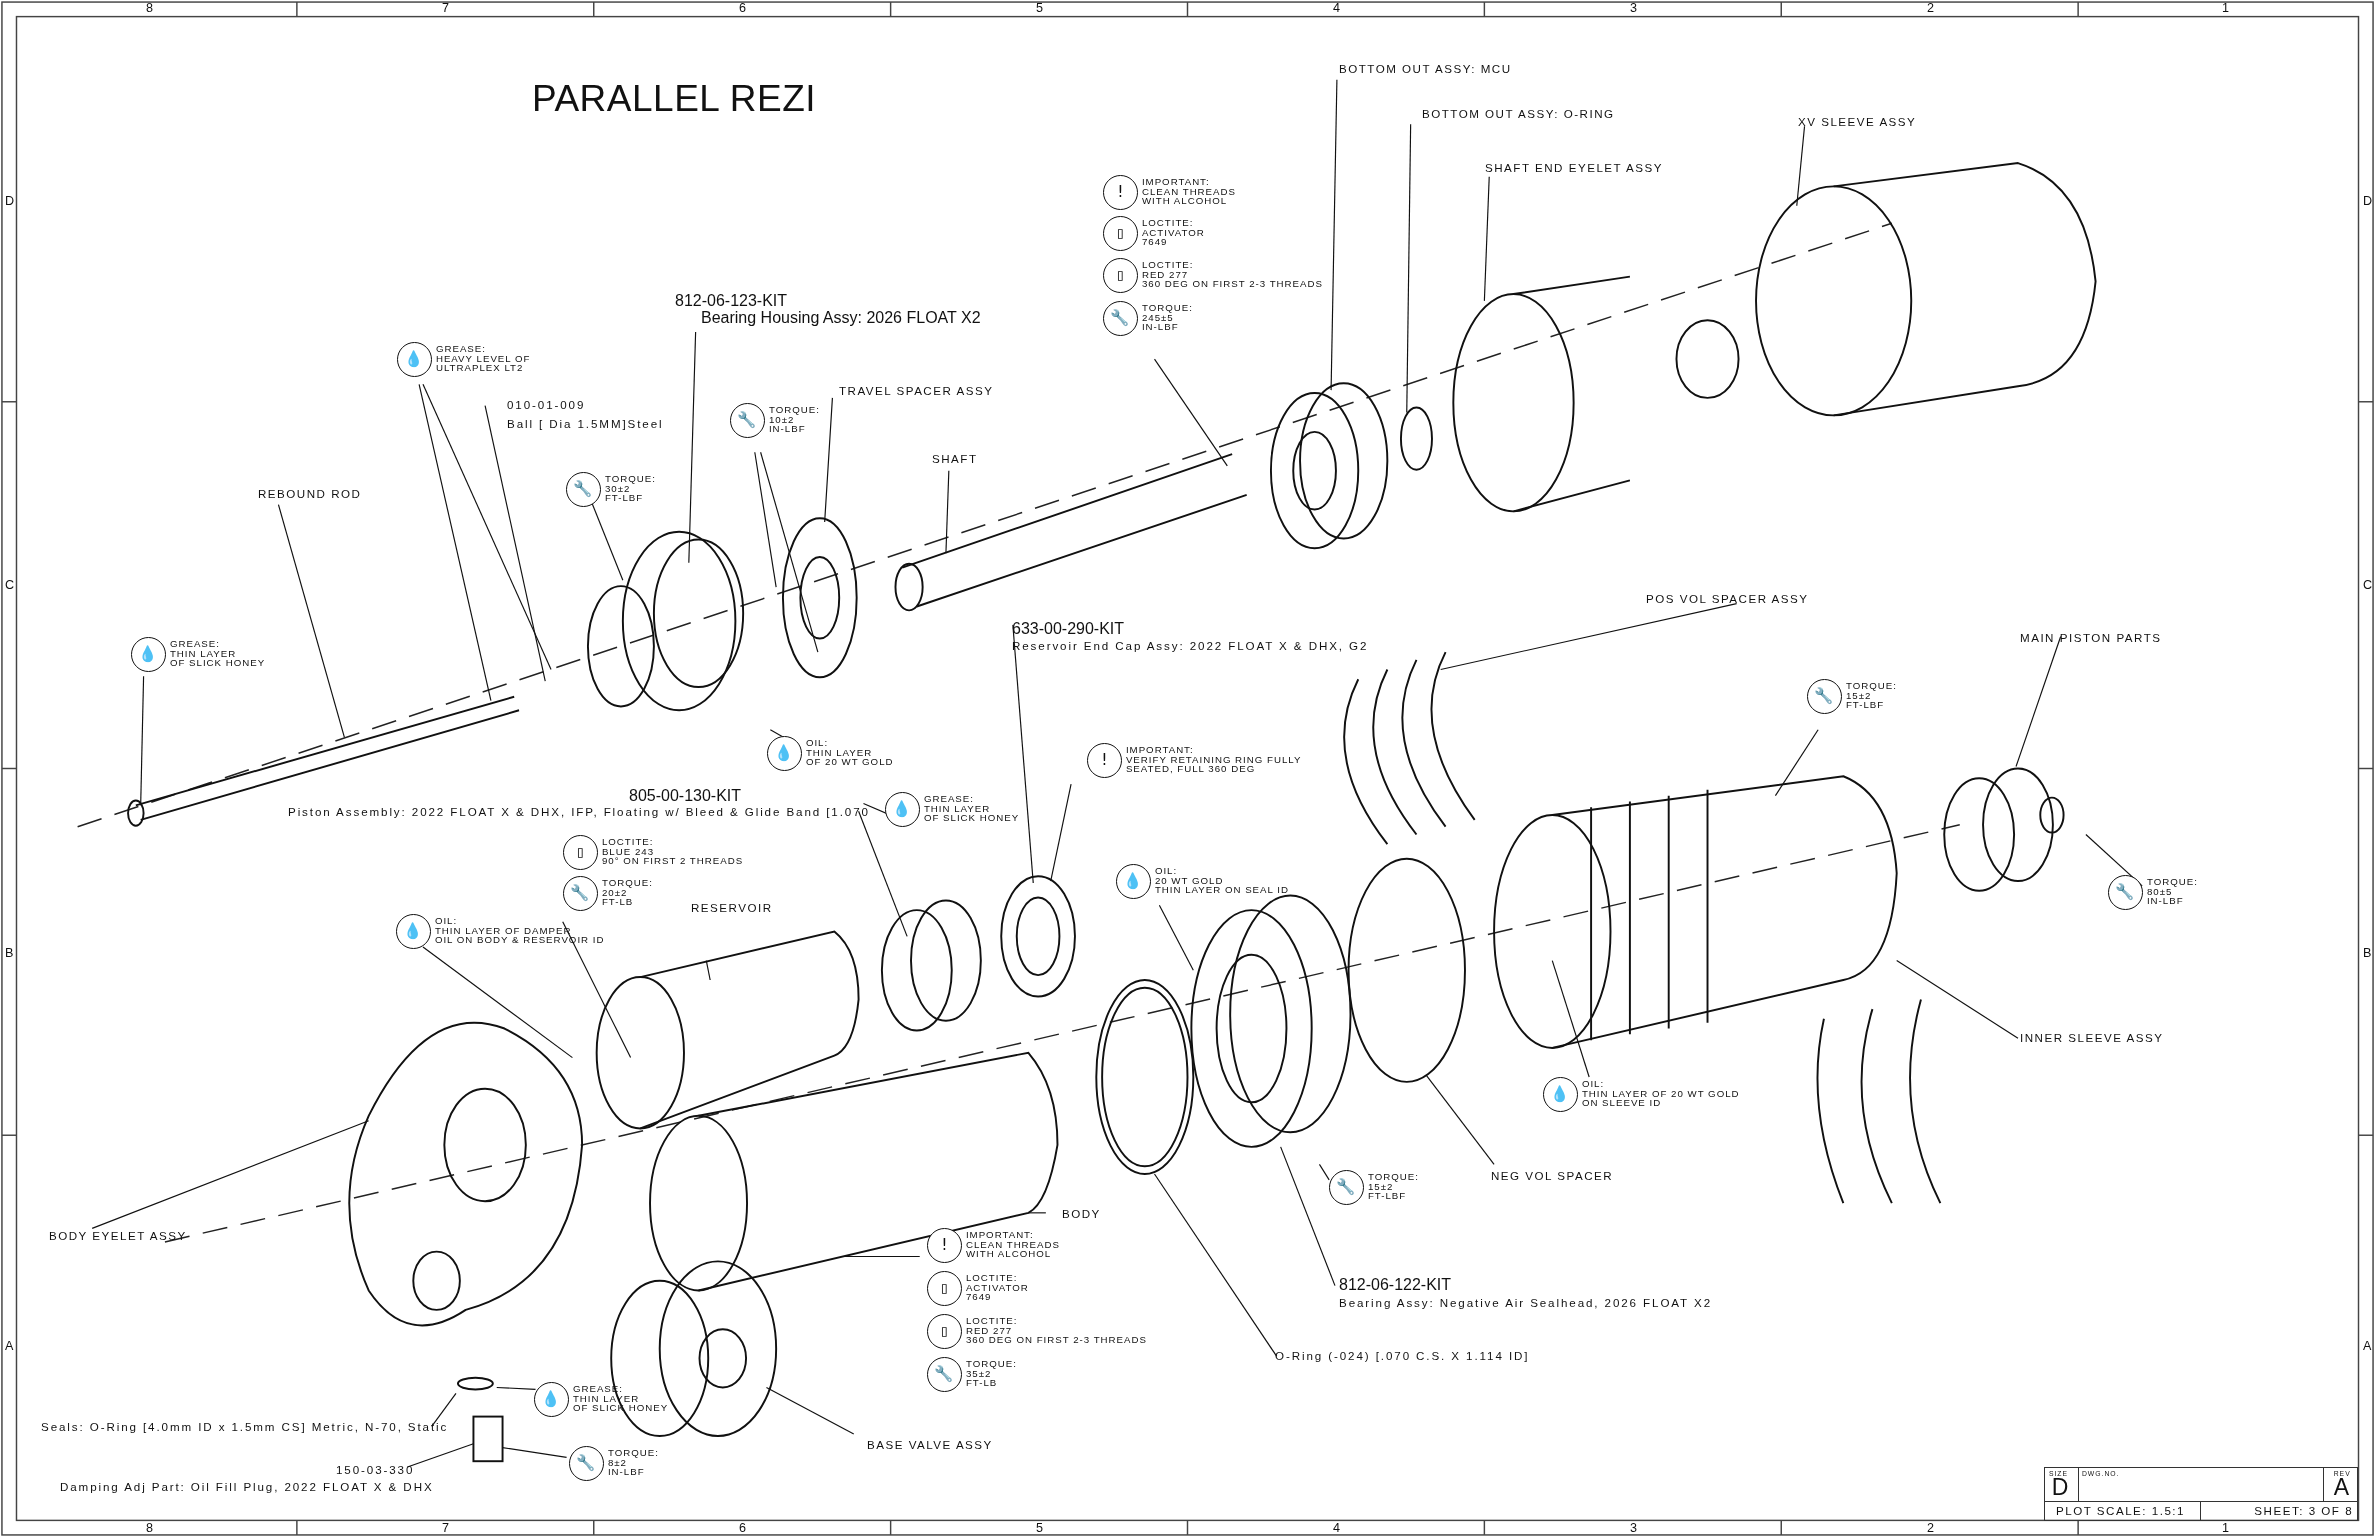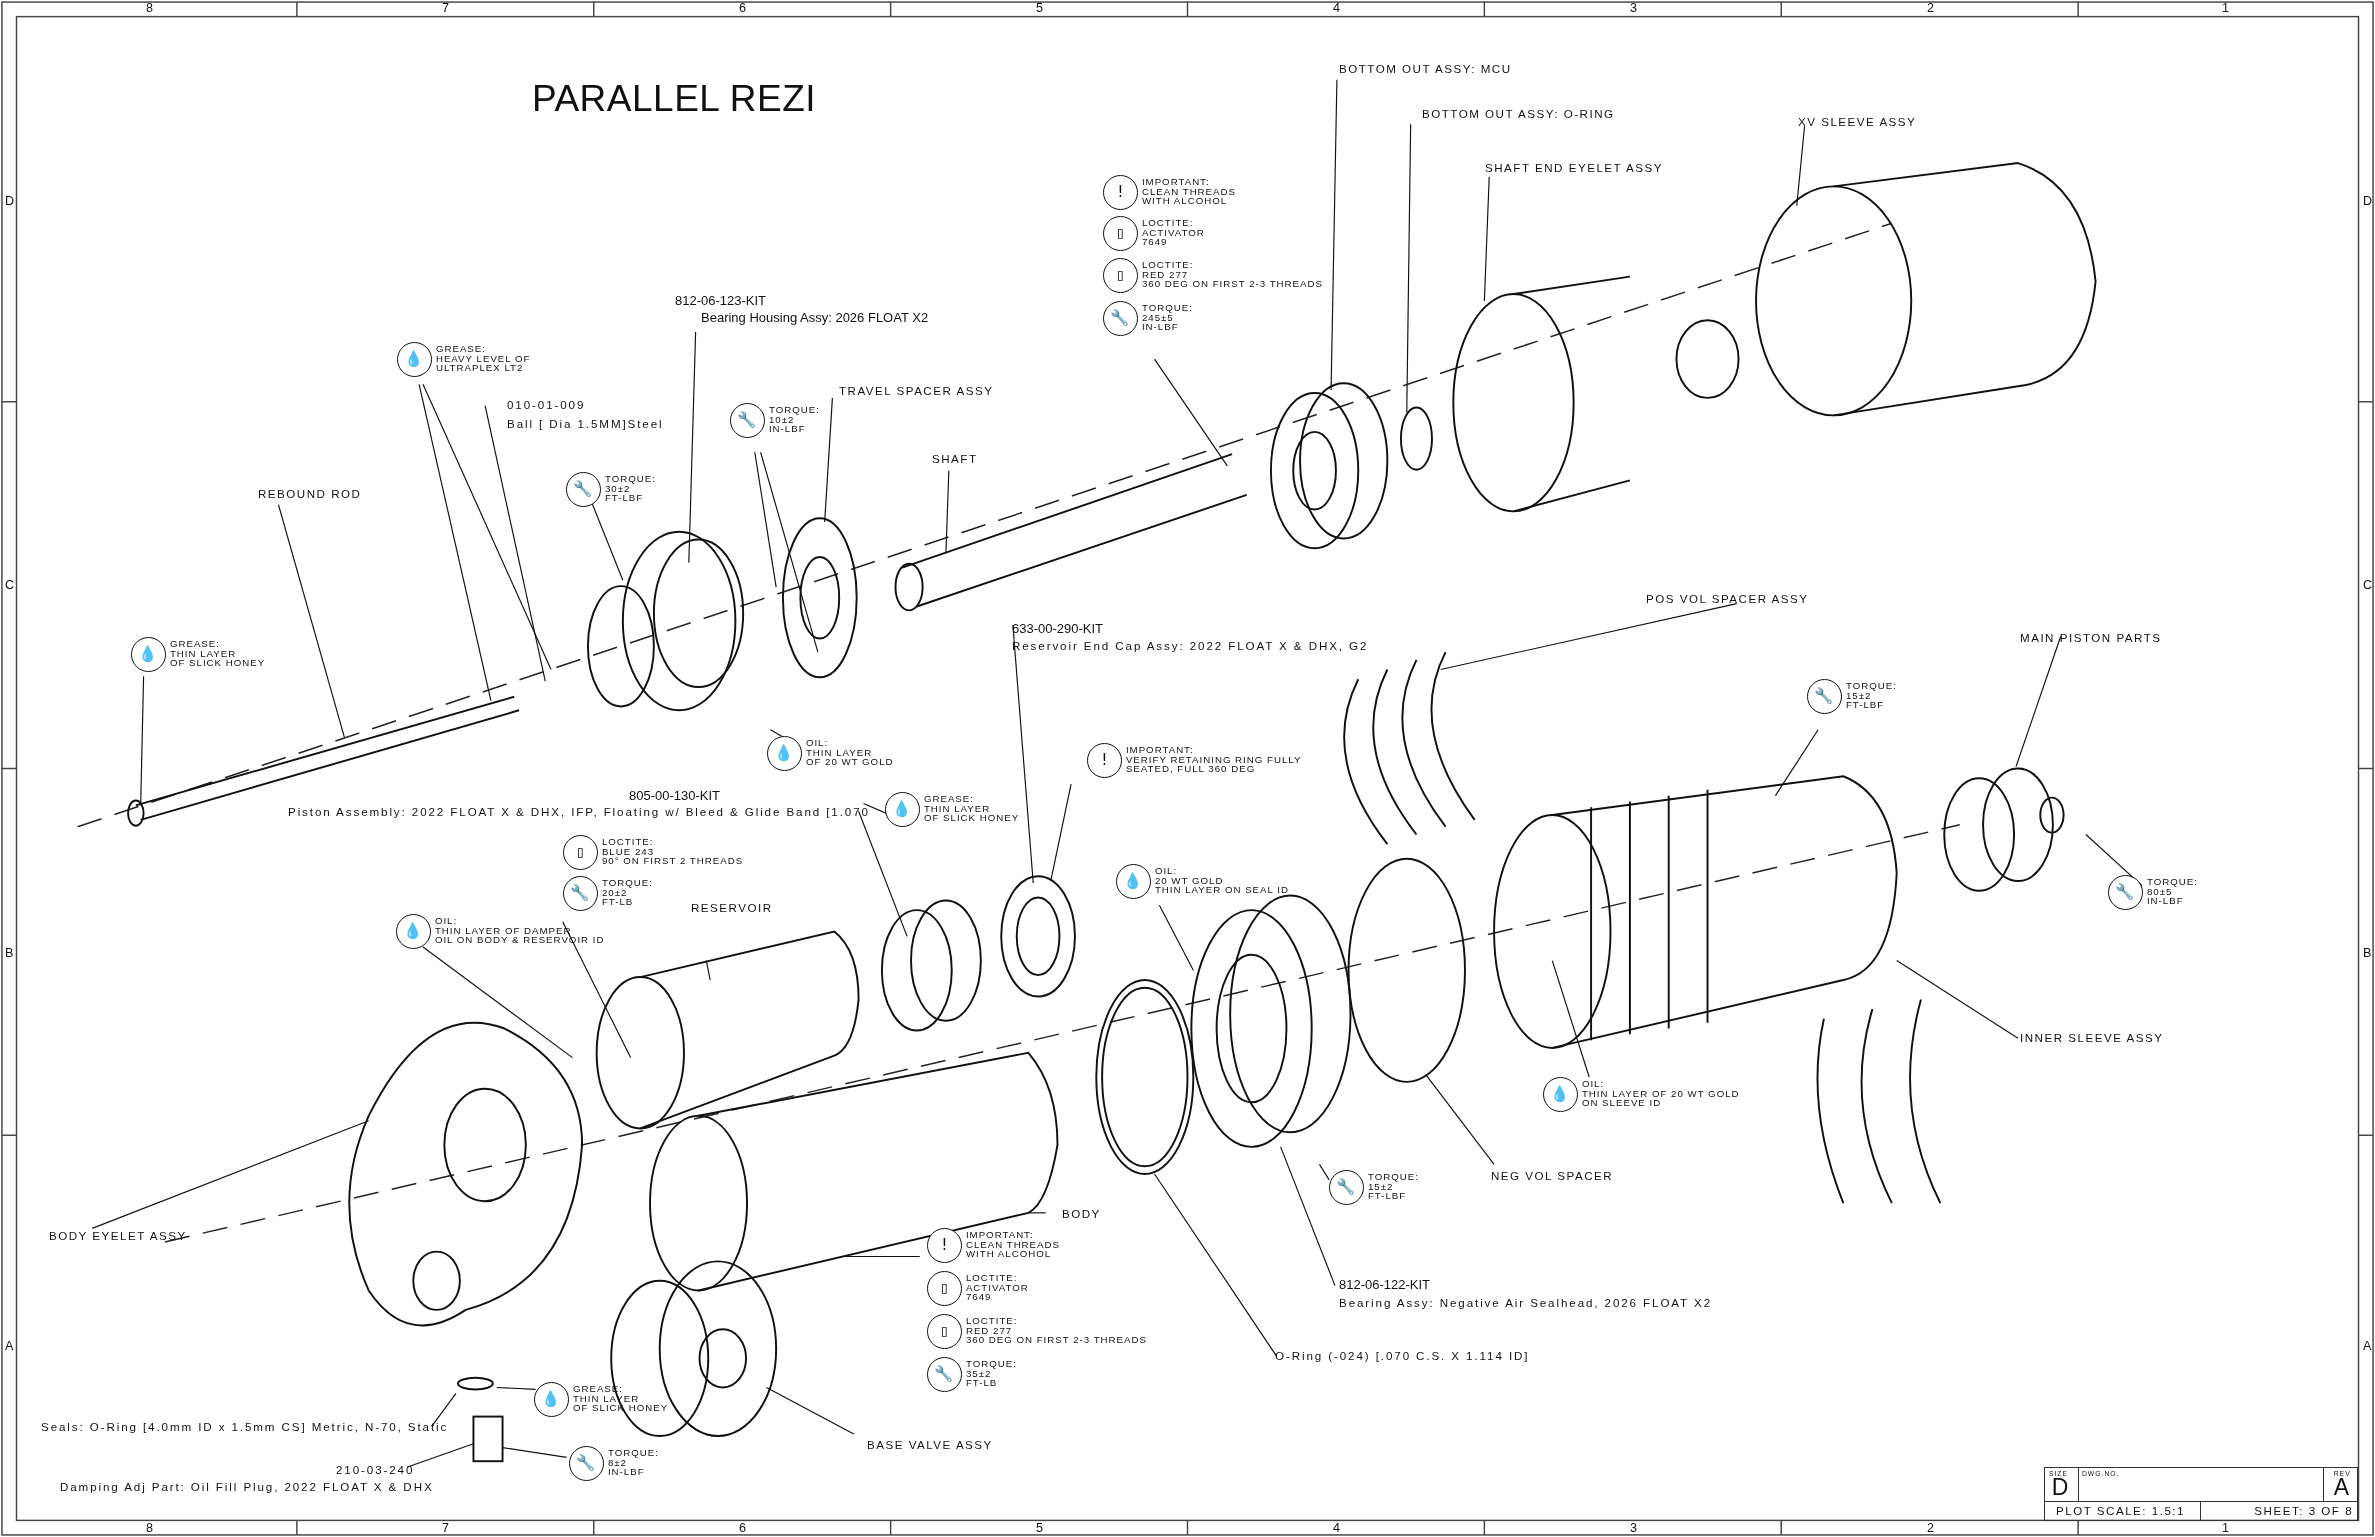--- a/index.html
+++ b/index.html
@@ -1,20 +1,20 @@
 <!DOCTYPE html>
 <html><head>
 <meta charset="utf-8">
 <style>
   html,body{margin:0;padding:0;background:#fff;}
   body{width:2375px;height:1537px;position:relative;overflow:hidden;font-family:"DejaVu Sans Mono","Liberation Mono",monospace;color:#111;}
   #sheet{position:absolute;left:0;top:0;width:2375px;height:1537px;}
   .lbl{position:absolute;font-family:"Liberation Sans","DejaVu Sans",sans-serif;font-size:11.6px;letter-spacing:1.5px;line-height:13.6px;white-space:nowrap;color:#111;text-transform:uppercase;}
   .mixed{position:absolute;font-family:"Liberation Sans","DejaVu Sans",sans-serif;font-size:11.6px;letter-spacing:1.9px;line-height:14.6px;white-space:nowrap;color:#111;}
-  .kit{position:absolute;font-family:"Liberation Sans","DejaVu Sans",sans-serif;font-size:13px;line-height:15.5px;white-space:nowrap;color:#111;}
+  .kit{position:absolute;font-family:"Liberation Sans","DejaVu Sans",sans-serif;font-size:16px;line-height:15.5px;white-space:nowrap;color:#111;}
   .note{position:absolute;display:flex;align-items:flex-start;gap:3.9px;}
   .note .ic{width:33px;height:33px;border:1.9px solid #111;border-radius:50%;display:flex;align-items:center;justify-content:center;font-size:15.5px;line-height:1;background:#fff;flex:0 0 auto;}
   .note .tx{font-family:"Liberation Sans","DejaVu Sans",sans-serif;font-size:9.7px;letter-spacing:1px;line-height:9.7px;white-space:pre;text-transform:uppercase;padding-top:1.9px;}
   .title{position:absolute;left:532px;top:78px;font-family:"Liberation Sans","DejaVu Sans",sans-serif;font-size:37px;letter-spacing:0.5px;}
   .zone{position:absolute;font-family:"Liberation Sans","DejaVu Sans",sans-serif;font-size:12.6px;}
   .prop{position:absolute;left:16.5px;top:16.5px;width:279px;height:51px;border:1.5px solid #333;text-align:center;font-family:"Liberation Sans",sans-serif;}
   .prop .h{font-size:11.6px;letter-spacing:1.9px;margin-top:1.9px;}
   .prop .b{font-size:7.3px;letter-spacing:0.5px;line-height:8.7px;font-weight:bold;}
   .tb{position:absolute;left:2044px;top:1467px;width:312px;height:52px;border:1.5px solid #333;font-family:"Liberation Sans",sans-serif;}
   .tb .cell{position:absolute;border-right:1.5px solid #333;}
@@ -228,21 +228,21 @@
   <span class="mixed" style="left:507px;top:398px">010-01-009</span>
   <span class="mixed" style="left:507px;top:417px">Ball [ Dia 1.5MM]Steel</span>
   <span class="kit" style="left:1012px;top:621px">633-00-290-KIT</span>
   <span class="mixed" style="left:1012px;top:639px">Reservoir End Cap Assy: 2022 FLOAT X &amp; DHX, G2</span>
   <span class="kit" style="left:629px;top:788px">805-00-130-KIT</span>
   <span class="mixed" style="left:288px;top:805px">Piston Assembly: 2022 FLOAT X &amp; DHX, IFP, Floating w/ Bleed &amp; Glide Band [1.070</span>
   <span class="kit" style="left:1339px;top:1277px">812-06-122-KIT</span>
   <span class="mixed" style="left:1339px;top:1296px">Bearing Assy: Negative Air Sealhead, 2026 FLOAT X2</span>
   <span class="mixed" style="left:1275px;top:1349px">O-Ring (-024) [.070 C.S. X 1.114 ID]</span>
   <span class="mixed" style="left:41px;top:1420px">Seals: O-Ring [4.0mm ID x 1.5mm CS] Metric, N-70, Static</span>
-  <span class="mixed" style="left:336px;top:1463px">210-03-240</span>
+  <span class="mixed" style="left:336px;top:1463px">150-03-330</span>
   <span class="mixed" style="left:60px;top:1480px">Damping Adj Part: Oil Fill Plug, 2022 FLOAT X &amp; DHX</span>
 
   <div class="note" style="left:1103px;top:175px">
       <span class="ic">!</span>
       <span class="tx">IMPORTANT:
 CLEAN THREADS
 WITH ALCOHOL</span>
     </div>
   <div class="note" style="left:1103px;top:216px">
       <span class="ic">▯</span>

